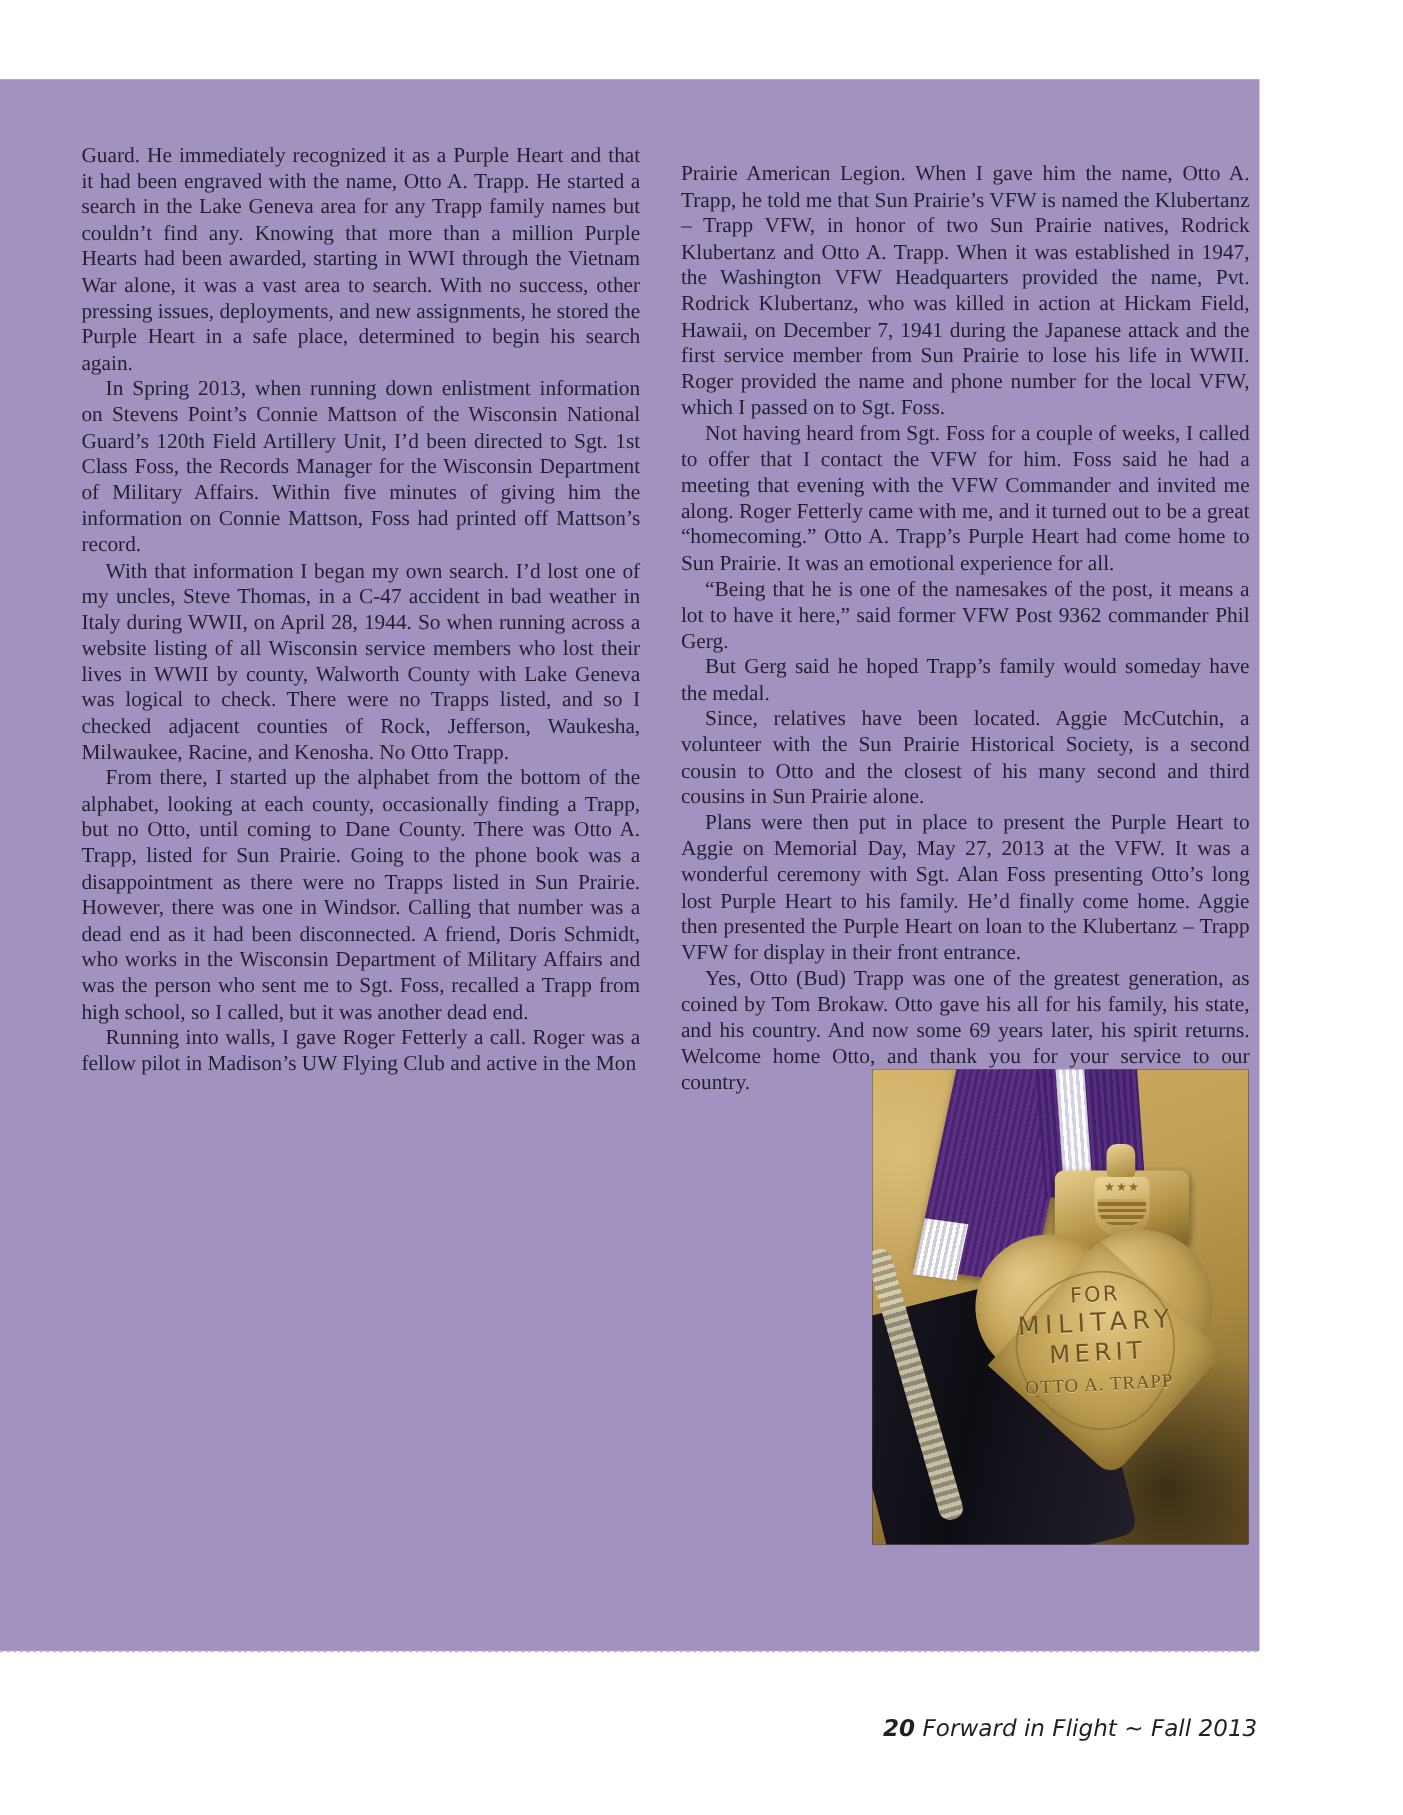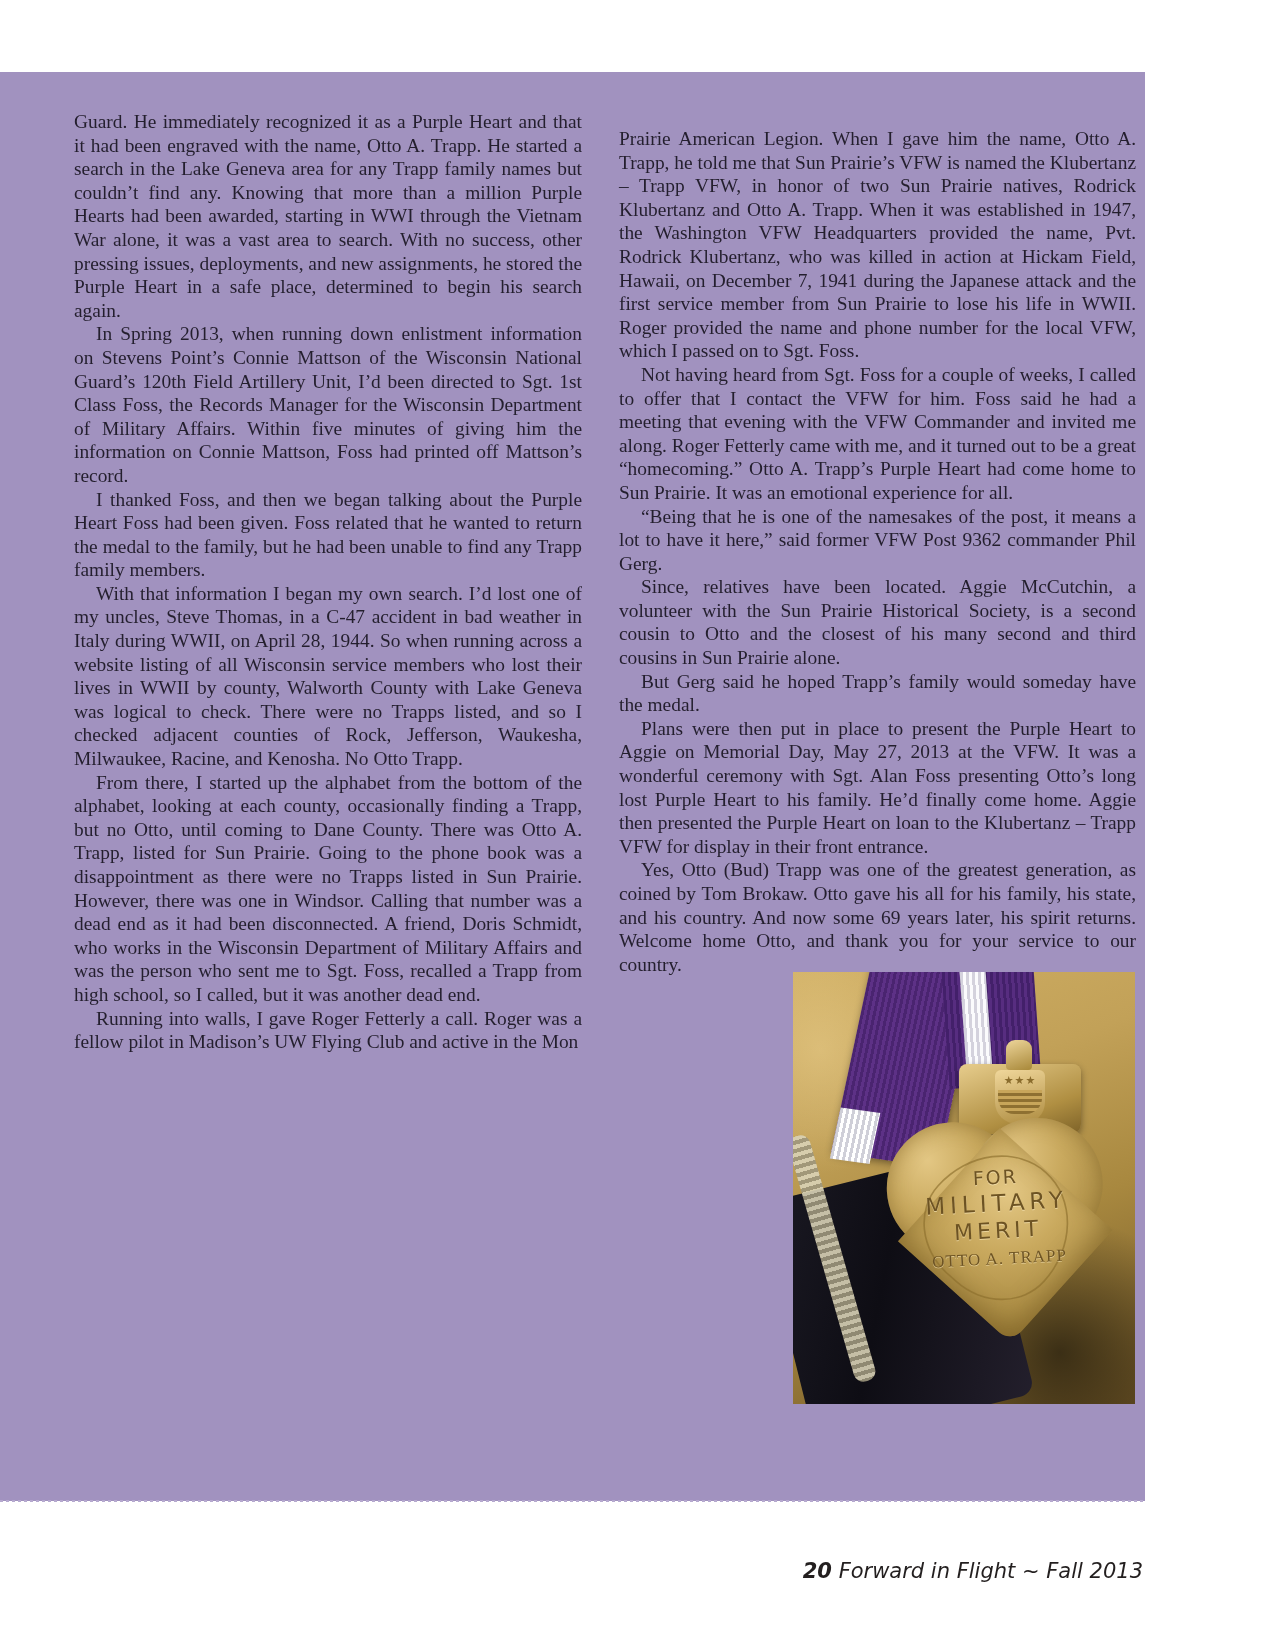--- a/index.html
+++ b/index.html
@@ -42,21 +42,21 @@
     width: 1145px;
     height: 2px;
     background: repeating-linear-gradient(to right,
                 #b6a9cf 0px, #b6a9cf 3px, transparent 3px, transparent 6px);
   }
 
   
   .columns {
     position: absolute;
     left: 74px;
-    top: 110px;
+    top: 130px;
     width: 1062px;
     height: 840px;
     text-decoration: underline;
   }
   .col {
     position: absolute;
     top: 0;
     width: 508px;
     font-size: 19.4px;
     line-height: 23.6px;
@@ -274,32 +274,31 @@
 <div id="page">
 
   <div class="tint"></div>
   <div class="bottom-rule"></div>
 
   <div class="columns">
 
     <div class="col left">
       <p>Guard. He immediately recognized it as a Purple Heart and that it had been engraved with the name, Otto A. Trapp. He started a search in the Lake Geneva area for any Trapp family names but couldn’t find any. Knowing that more than a million Purple Hearts had been awarded, starting in WWI through the Vietnam War alone, it was a vast area to search. With no success, other pressing issues, deployments, and new assignments, he stored the Purple Heart in a safe place, determined to begin his search again.</p>
       <p class="indent">In Spring 2013, when running down enlistment information on Stevens Point’s Connie Mattson of the Wisconsin National Guard’s 120th Field Artillery Unit, I’d been directed to Sgt. 1st Class Foss, the Records Manager for the Wisconsin Department of Military Affairs. Within five minutes of giving him the information on Connie Mattson, Foss had printed off Mattson’s record.</p>
-      <p class="indent">I thanked Foss, and then we began talking about the Purple Heart Foss had been given. Foss related that he wanted to return the medal to the family, but he had been unable to find any Trapp family members.</p>
       <p class="indent">With that information I began my own search. I’d lost one of my uncles, Steve Thomas, in a C-47 accident in bad weather in Italy during WWII, on April 28, 1944. So when running across a website listing of all Wisconsin service members who lost their lives in WWII by county, Walworth County with Lake Geneva was logical to check. There were no Trapps listed, and so I checked adjacent counties of Rock, Jefferson, Waukesha, Milwaukee, Racine, and Kenosha. No Otto Trapp.</p>
       <p class="indent">From there, I started up the alphabet from the bottom of the alphabet, looking at each county, occasionally finding a Trapp, but no Otto, until coming to Dane County. There was Otto A. Trapp, listed for Sun Prairie. Going to the phone book was a disappointment as there were no Trapps listed in Sun Prairie. However, there was one in Windsor. Calling that number was a dead end as it had been disconnected. A friend, Doris Schmidt, who works in the Wisconsin Department of Military Affairs and was the person who sent me to Sgt. Foss, recalled a Trapp from high school, so I called, but it was another dead end.</p>
       <p class="indent">Running into walls, I gave Roger Fetterly a call. Roger was a fellow pilot in Madison’s UW Flying Club and active in the Mon</p>
     </div>
 
     <div class="col right">
       <p>Prairie American Legion. When I gave him the name, Otto A. Trapp, he told me that Sun Prairie’s VFW is named the Klubertanz – Trapp VFW, in honor of two Sun Prairie natives, Rodrick Klubertanz and Otto A. Trapp. When it was established in 1947, the Washington VFW Headquarters provided the name, Pvt. Rodrick Klubertanz, who was killed in action at Hickam Field, Hawaii, on December 7, 1941 during the Japanese attack and the first service member from Sun Prairie to lose his life in WWII. Roger provided the name and phone number for the local VFW, which I passed on to Sgt. Foss.</p>
       <p class="indent">Not having heard from Sgt. Foss for a couple of weeks, I called to offer that I contact the VFW for him. Foss said he had a meeting that evening with the VFW Commander and invited me along. Roger Fetterly came with me, and it turned out to be a great “homecoming.” Otto A. Trapp’s Purple Heart had come home to Sun Prairie. It was an emotional experience for all.</p>
       <p class="indent">“Being that he is one of the namesakes of the post, it means a lot to have it here,” said former VFW Post 9362 commander Phil Gerg.</p>
+      <p class="indent">But Gerg said he hoped Trapp’s family would someday have the medal.</p>
       <p class="indent">Since, relatives have been located. Aggie McCutchin, a volunteer with the Sun Prairie Historical Society, is a second cousin to Otto and the closest of his many second and third cousins in Sun Prairie alone.</p>
-      <p class="indent">But Gerg said he hoped Trapp’s family would someday have the medal.</p>
       <p class="indent">Plans were then put in place to present the Purple Heart to Aggie on Memorial Day, May 27, 2013 at the VFW. It was a wonderful ceremony with Sgt. Alan Foss presenting Otto’s long lost Purple Heart to his family. He’d finally come home. Aggie then presented the Purple Heart on loan to the Klubertanz – Trapp VFW for display in their front entrance.</p>
       <p class="indent">Yes, Otto (Bud) Trapp was one of the greatest generation, as coined by Tom Brokaw. Otto gave his all for his family, his state, and his country. And now some 69 years later, his spirit returns. Welcome home Otto, and thank you for your service to our country.</p>
     </div>
 
   </div>
 
   <div class="photo-wrap">
     <div class="photo">
       <div class="cloth"></div>
       <div class="cloth-trim"></div>

